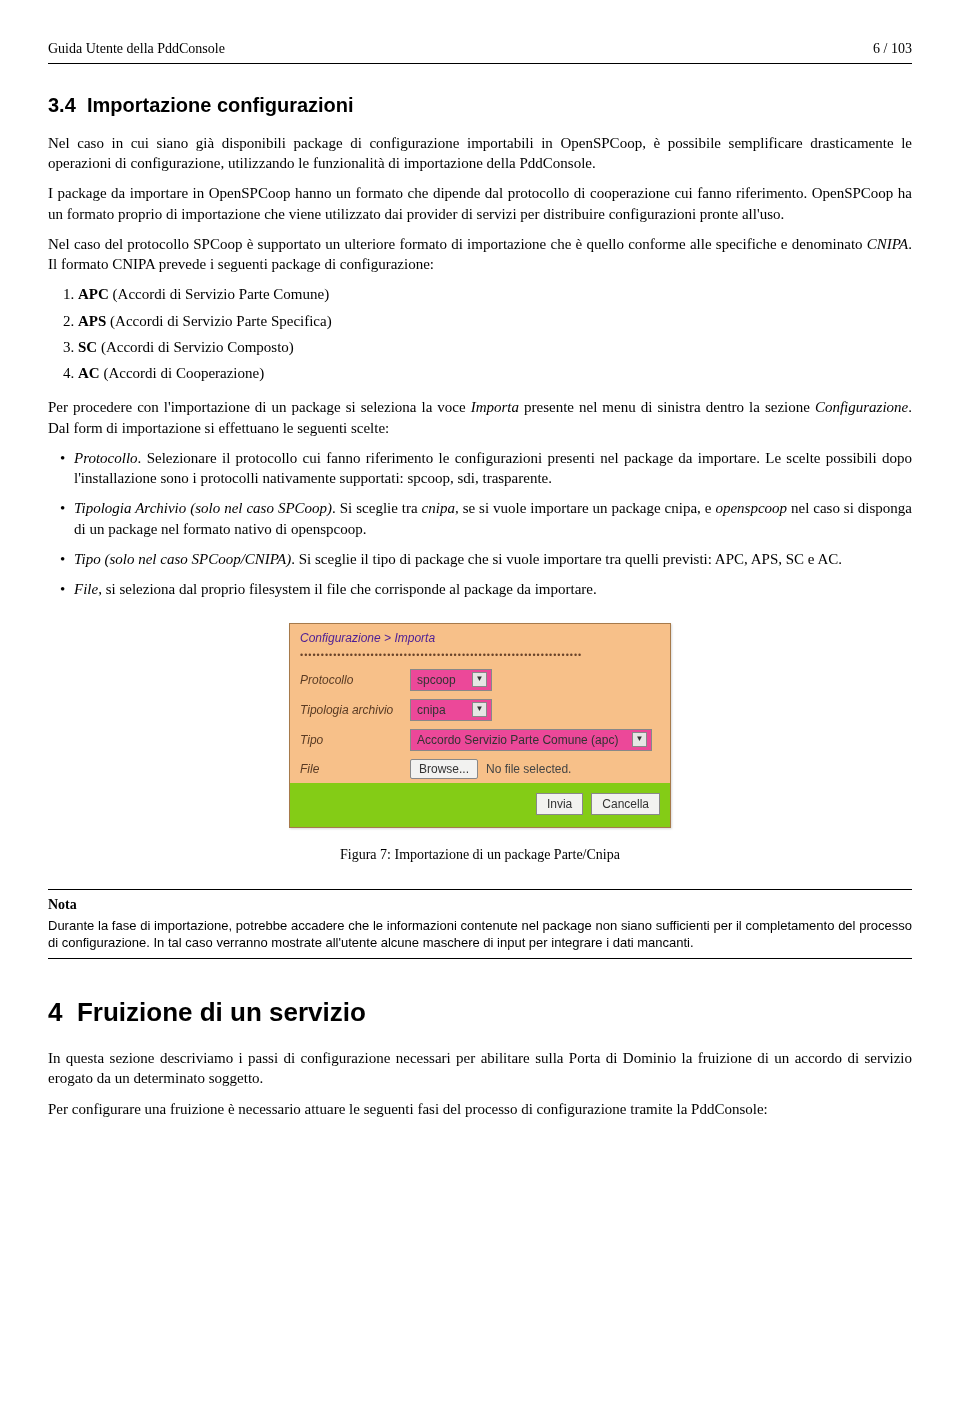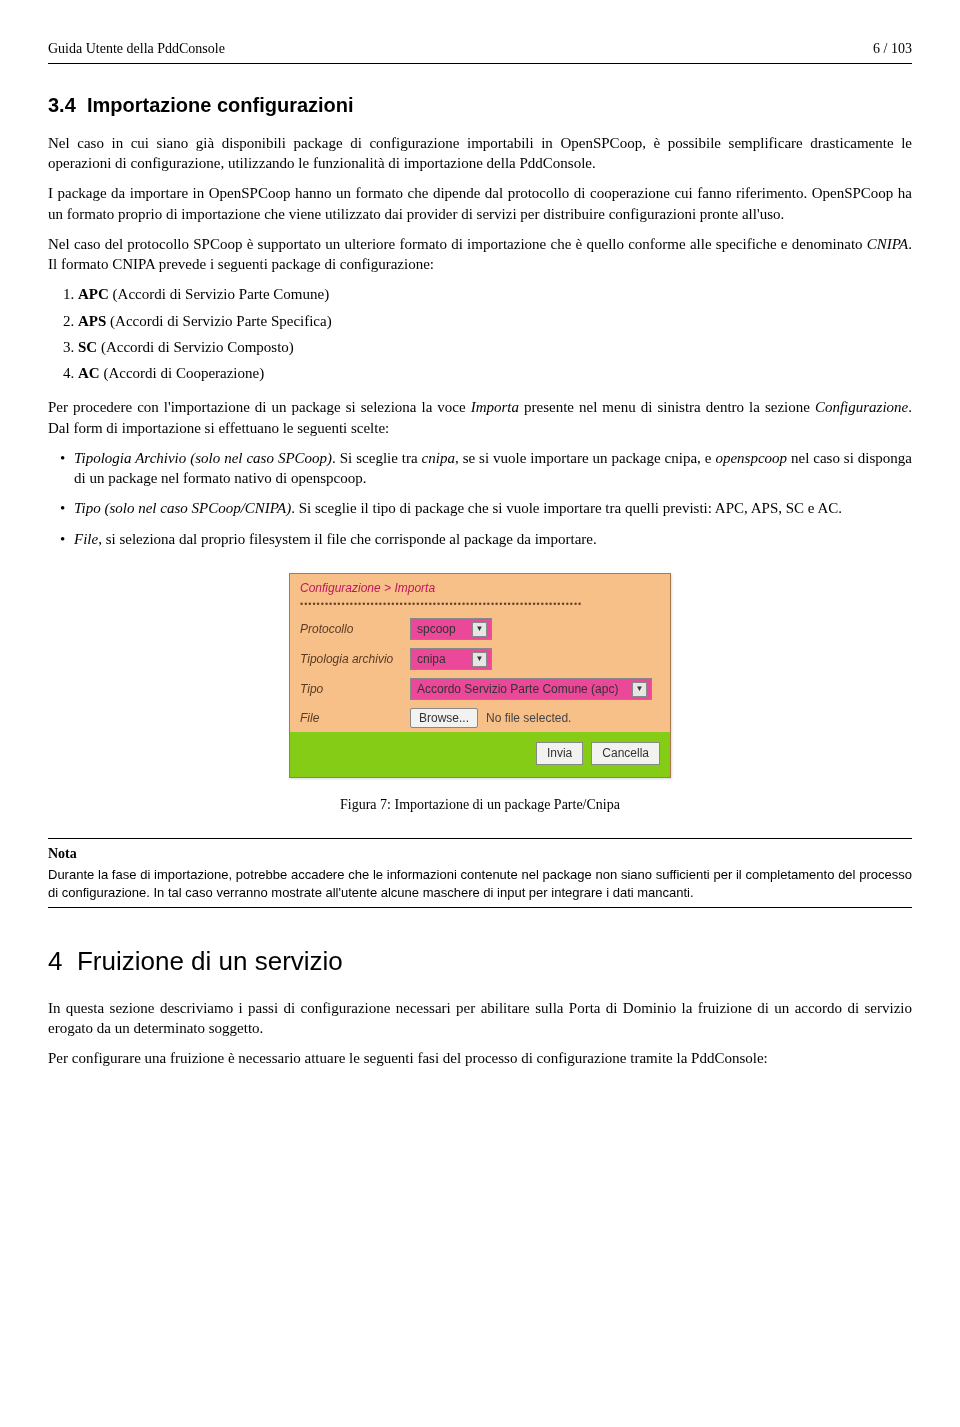--- a/index.html
+++ b/index.html
@@ -30,21 +30,21 @@
     margin: 4px 0;
   }
   h2.sec {
     font-family: Arial, Helvetica, sans-serif;
     font-weight: bold;
     font-size: 20px;
     margin: 28px 0 14px 0;
   }
   h2.sec-1 {
     font-family: Arial, Helvetica, sans-serif;
-    font-weight: normal;
+    font-weight: bold;
     font-size: 26px;
     margin: 36px 0 18px 0;
   }
   p { margin: 10px 0; text-align: justify; }
   ol.config-list {
     margin: 10px 0 14px 0;
     padding-left: 30px;
   }
   ol.config-list li { margin: 6px 0; }
   ul.bullets {
@@ -93,21 +93,21 @@
     border: 1px solid #a67a4b;
     background: #f7c089;
     width: 380px;
     text-align: left;
     box-shadow: 1px 1px 2px rgba(0,0,0,0.15);
     font-family: Tahoma, Arial, sans-serif;
     font-size: 12px;
   }
   .form-crumb {
     font-style: italic;
-    color: #be185d;
+    color: #4c1d95;
     padding: 6px 10px 2px 10px;
   }
   .crumb-dots {
     color: #6b442a;
     padding: 0 10px 4px 10px;
     letter-spacing: 1px;
     font-size: 9px;
     overflow: hidden;
     white-space: nowrap;
   }
@@ -208,20 +208,21 @@
   <li><span class="bold">APS</span><span> (Accordi di Servizio Parte Specifica)</span></li>
   <li><span class="bold">SC</span><span> (Accordi di Servizio Composto)</span></li>
   <li><span class="bold">AC</span><span> (Accordi di Cooperazione)</span></li>
 </ol>
 
 <p>
   <span>Per procedere con l'importazione di un package si seleziona la voce </span><span class="italic">Importa</span><span> presente nel menu di sinistra dentro la sezione </span><span class="italic">Configurazione</span><span>. Dal form di importazione si effettuano le seguenti scelte:</span>
 </p>
 
 <ul class="bullets">
+  <li><span class="italic">Protocollo</span><span>. Selezionare il protocollo cui fanno riferimento le configurazioni presenti nel package da importare. Le scelte possibili dopo l'installazione sono i protocolli nativamente supportati: spcoop, sdi, trasparente.</span></li>
   <li><span class="italic">Tipologia Archivio (solo nel caso SPCoop)</span><span>. Si sceglie tra </span><span class="italic">cnipa</span><span>, se si vuole importare un package cnipa, e </span><span class="italic">openspcoop</span><span> nel caso si disponga di un package nel formato nativo di openspcoop.</span></li>
   <li><span class="italic">Tipo (solo nel caso SPCoop/CNIPA)</span><span>. Si sceglie il tipo di package che si vuole importare tra quelli previsti: APC, APS, SC e AC.</span></li>
   <li><span class="italic">File</span><span>, si seleziona dal proprio filesystem il file che corrisponde al package da importare.</span></li>
 </ul>
 
 <div class="figure-wrap">
   <div class="formbox">
     <div class="form-crumb">Configurazione &gt; Importa</div>
     <div class="crumb-dots">••••••••••••••••••••••••••••••••••••••••••••••••••••••••••••••••••••</div>
 

